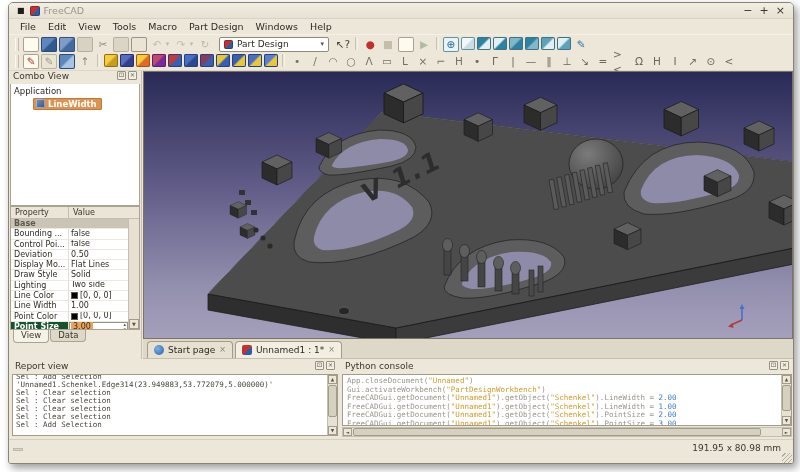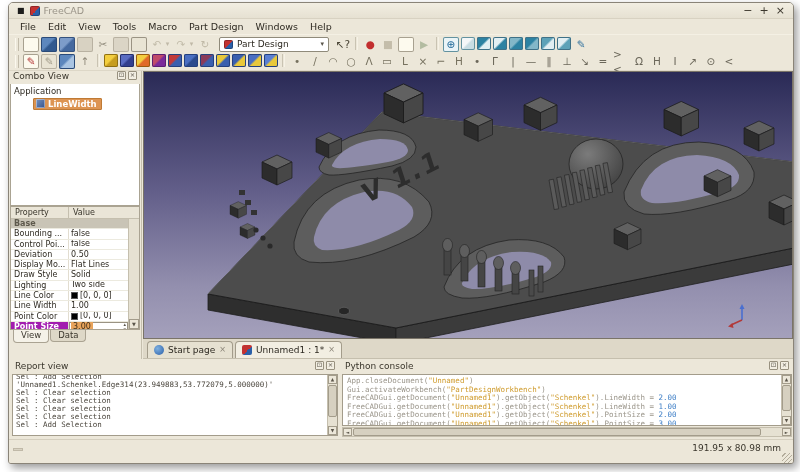--- a/index.html
+++ b/index.html
@@ -62,21 +62,21 @@
   .prop-panel{position:relative;height:124px;background:#fff;border:1px solid #aaa392;margin:0 1px;overflow:hidden;}
   .prop-head{display:flex;height:12px;background:#eae5d7;border-bottom:1px solid #c5bfae;font-size:8px;color:#3a362c;}
   .prop-head span{padding:1px 4px;}
   .prop-head .c1{width:58px;border-right:1px solid #c5bfae;}
   .prop-rows{position:absolute;left:0;top:12px;right:11px;bottom:0;}
   .prop-row{display:flex;height:10.3px;font-size:8px;color:#2e2a22;border-bottom:1px solid #eceadf;}
   .prop-label{width:58px;padding:0 3px;border-right:1px solid #e2ddd0;overflow:hidden;white-space:nowrap;line-height:10px;}
   .prop-value{flex:1;display:flex;align-items:center;padding:0 2px;overflow:hidden;white-space:nowrap;line-height:10px;}
   .swatch{display:none;width:7px;height:7px;margin-right:2px;border:1px solid #555;}
   .prop-row.group .prop-label{width:100%;background:#c9c4b6;color:#5e594c;font-weight:bold;border-right:none;}
-  .prop-row.selected .prop-label{background:#a21caf;color:#fff;font-weight:bold;}
+  .prop-row.selected .prop-label{background:#14532d;color:#fff;font-weight:bold;}
   .prop-row.selected .prop-value{background:#fff;box-shadow:inset 0 0 0 1px #9a9383;}
   .prop-row.selected .val-text{background:#e8a45c;color:#3a2c16;padding:0 2px;}
   .spin{display:none;margin-left:auto;flex-direction:column;line-height:4px;font-size:5px;color:#5a554a;}
   .prop-row.selected .spin{display:flex;}
   .spin i{font-style:normal;height:4.5px;}
   .prop-scroll{position:absolute;right:0;top:12px;bottom:0;width:11px;background:#e6e1d2;border-left:1px solid #c5bfae;}
   .prop-scroll .sbtn{position:absolute;left:0;width:10px;height:10px;background:#ece7d9;border:1px solid #a39c8b;
     font-size:5px;text-align:center;line-height:9px;color:#5a554a;}
   .prop-scroll .down{bottom:0;}
   .vd-tabs{display:flex;align-items:flex-start;height:14px;padding:0 4px;gap:1px;}

